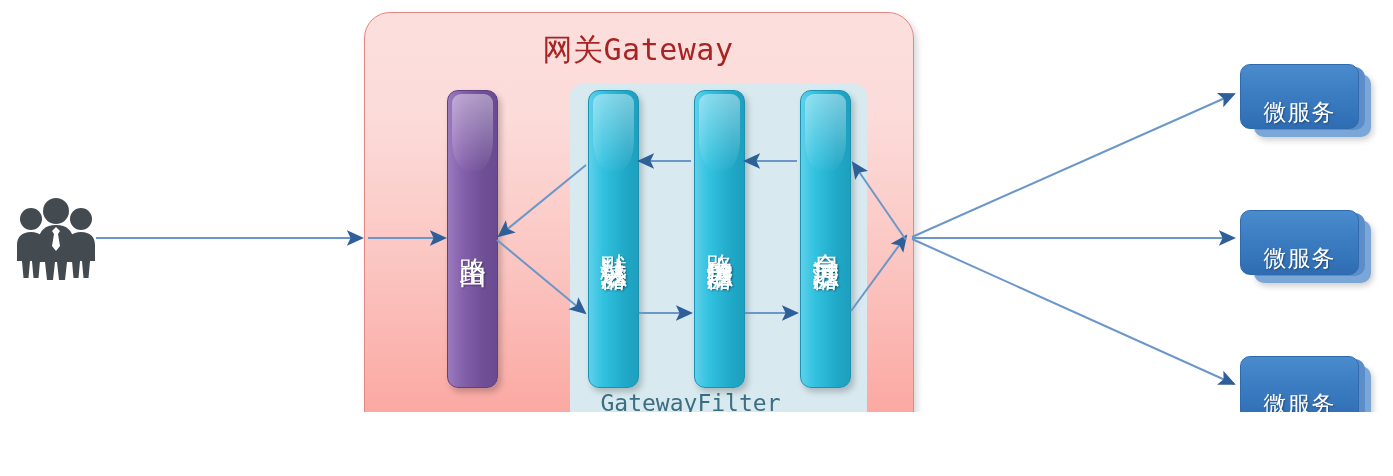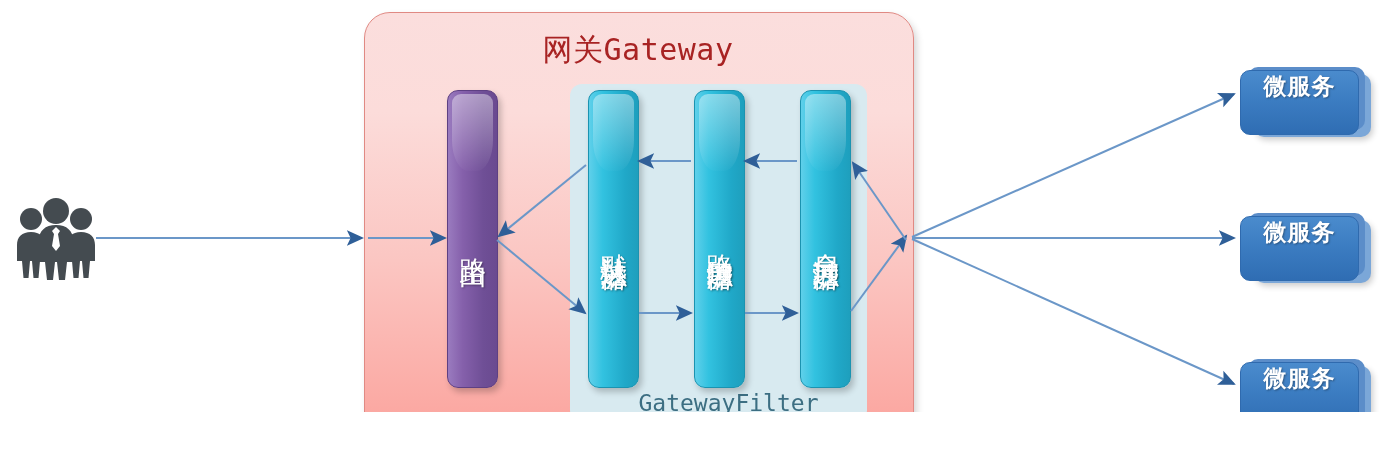--- a/index.html
+++ b/index.html
@@ -63,21 +63,21 @@
     left: 570px;
     top: 84px;
     width: 297px;
     height: 338px;
     border-radius: 12px;
     background: #d8eaf0;
     z-index: 10;
   }
   #filter-panel-label {
     position: absolute;
-    left: 580px;
+    left: 542px;
     top: 390px;
     width: 297px;
     text-align: center;
     font-family: "DejaVu Sans Mono", "Liberation Mono", monospace;
     font-size: 23px;
     color: #3c6e82;
     z-index: 20;
     white-space: nowrap;
   }
 
@@ -147,28 +147,27 @@
     width: 117px; height: 63px;
     background: #7ba7d8;
     box-shadow: 2px 3px 6px rgba(0,0,0,0.2);
   }
   .ms-l2 {
     left: 14px; top: 15px;
     width: 117px; height: 63px;
     background: #5b8dc9;
   }
   .ms-l1 {
-    left: 6px; top: 18px;
+    left: 6px; top: 12px;
     width: 117px; height: 63px;
     background: linear-gradient(to bottom, #4a8bcd 0%, #3c7dc2 45%, #2f6db3 100%);
     border: 1px solid #2f6aae;
     display: flex;
-    align-items: flex-start;
+    align-items: flex-end;
     justify-content: center;
-    font-weight: bold;
   }
   .ms-label {
     font-family: "DejaVu Sans", "Liberation Sans", sans-serif;
     font-size: 23px;
     color: #ffffff;
     letter-spacing: 1px;
     text-shadow: 1px 1px 2px rgba(0,0,0,0.35);
     user-select: none;
     white-space: nowrap;
   }

